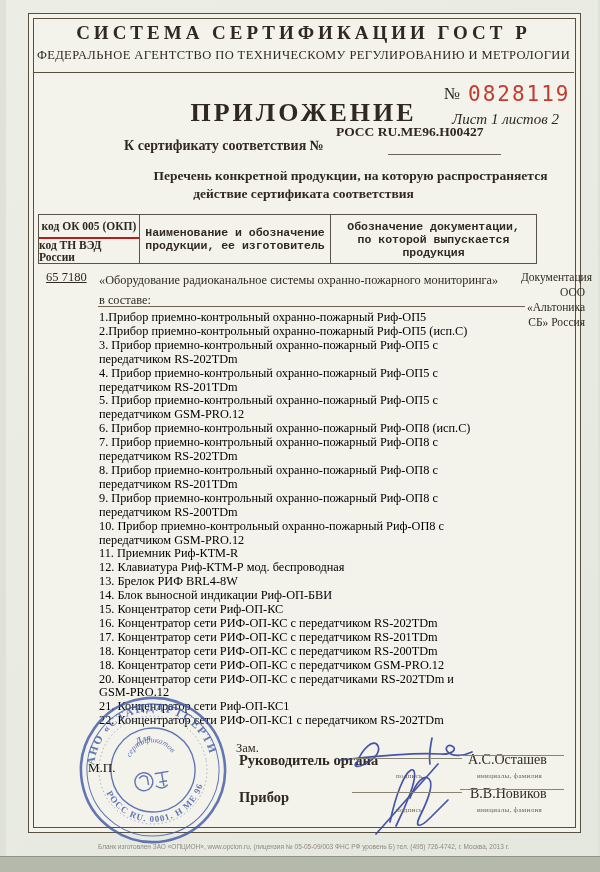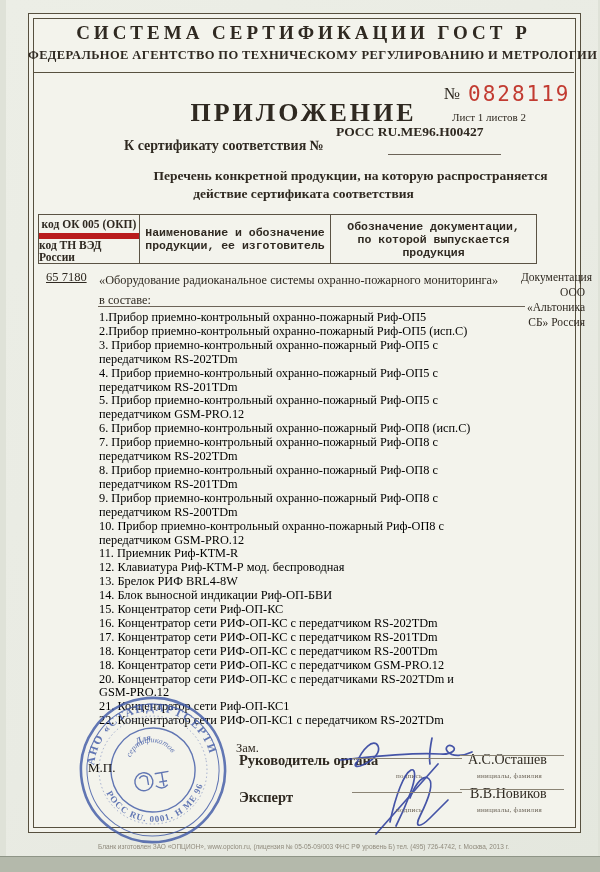--- a/index.html
+++ b/index.html
@@ -7,33 +7,33 @@
   .page{position:relative;width:600px;height:872px;margin:0 auto;background:#dfe2d8;overflow:hidden;}
   .paper{position:absolute;left:6px;top:0;width:592px;height:858px;
          background:linear-gradient(135deg,#eceee6 0%,#e9ebe3 55%,#e4e7de 100%);}
   .scan-bottom{position:absolute;left:0;top:856px;width:600px;height:16px;background:#b4b9ab;border-top:1px solid #8f9587;}
   .border-outer{position:absolute;left:28px;top:13px;width:551px;height:818px;border:1.4px solid #57503f;background:#f3f3ec;}
   .border-inner{position:absolute;left:33px;top:18px;width:541px;height:808px;border:1px solid #57503f;}
   .hline{position:absolute;height:1px;background:#57503f;}
   .t{position:absolute;color:#2f2921;white-space:nowrap;}
   .center{left:28px;width:551px;text-align:center;}
   .hdr1{font-weight:bold;font-size:19px;letter-spacing:4px;}
-  .hdr2{font-weight:bold;font-size:12.5px;letter-spacing:.4px;}
+  .hdr2{font-weight:normal;font-size:12.5px;letter-spacing:.4px;}
   .num-prefix{font-size:17px;}
   .num-red{font-family:"DejaVu Sans Mono",monospace;font-size:21px;letter-spacing:2px;}
   .title{font-weight:bold;font-size:26px;letter-spacing:3px;}
-  .sheet{font-size:11px;}
+  .sheet{font-style:italic;font-size:15px;}
   .ross{font-weight:bold;font-size:13.5px;}
   .certref{font-weight:bold;font-size:14px;}
   .blank-line{position:absolute;border-bottom:1px solid #6b6357;}
   .subtitle{font-weight:bold;font-size:13.5px;}
   .thead{position:absolute;left:38px;top:214px;width:497px;height:48px;border:1px solid #5a5244;display:flex;}
   .thead .c1{width:100px;border-right:1px solid #5a5244;display:flex;flex-direction:column;}
   .thead .c1 div{flex:1;display:flex;align-items:center;justify-content:center;font-weight:bold;font-size:11.5px;color:#2f2921;}
-  .thead .c1 div:first-child{border-bottom:6px solid #b91c1c;}
+  .thead .c1 div:first-child{border-bottom:2px solid #b91c1c;}
   .thead .c2{width:190px;border-right:1px solid #5a5244;}
   .thead .c2,.thead .c3{display:flex;align-items:center;justify-content:center;text-align:center;
        font-weight:bold;font-size:11.5px;color:#2f2921;white-space:pre-line;font-family:Liberation Mono, monospace;}
   .thead .c3{flex:1;}
   .code{font-size:12.5px;text-decoration:underline;}
   .prodtext{position:absolute;left:99px;top:270px;width:430px;font-size:12.3px;line-height:20px;
             color:#2f2921;white-space:pre-line;}
   .docref{position:absolute;left:521px;top:270px;width:64px;font-size:11.5px;line-height:15px;
           color:#2f2921;white-space:pre-line;text-align:right;}
   .plist{position:absolute;left:99px;top:311px;width:440px;font-size:12.3px;line-height:13.9px;color:#000000;}
@@ -154,21 +154,21 @@
       <circle cx="68" cy="86" r="9"></circle>
       <path d="M64,82 q4,-4 8,0 v8"></path>
       <path d="M80,80 h14 m-7,0 v14 m-4,-5 h8"></path>
       <path d="M79,92 q6,6 12,1"></path>
     </g>
   </svg>
   <div class="t mp" style="left:88px;top:760px;">М.П.</div>
 
   <div class="t zam" style="left:236px;top:741px;">Зам.</div>
   <div class="t role" style="left:239px;top:752px;">Руководитель органа</div>
-  <div class="t role" style="left:239px;top:789px;">Эксперт</div>
+  <div class="t role" style="left:239px;top:789px;">Прибор</div>
 
   <svg style="position:absolute;left:330px;top:726px;" width="160" height="60" viewBox="0 0 160 60">
     <g fill="none" stroke="#2e3f9e" stroke-width="1.7" stroke-linecap="round" opacity=".88">
       <path d="M26,39 C32,22 44,12 48,20 C51,27 42,36 30,40 C26,41 24,40 26,37"></path>
       <path d="M10,34 C40,31 78,26 110,28 C122,29 128,23 122,20 C118,18 114,22 118,26 C122,31 134,30 142,26"></path>
       <path d="M102,12 C100,22 99,32 100,38"></path>
     </g>
   </svg>
   <div class="sigline" style="left:352px;top:758px;width:110px;"></div>
   <div class="t small-label" style="left:396px;top:772px;">подпись</div>

